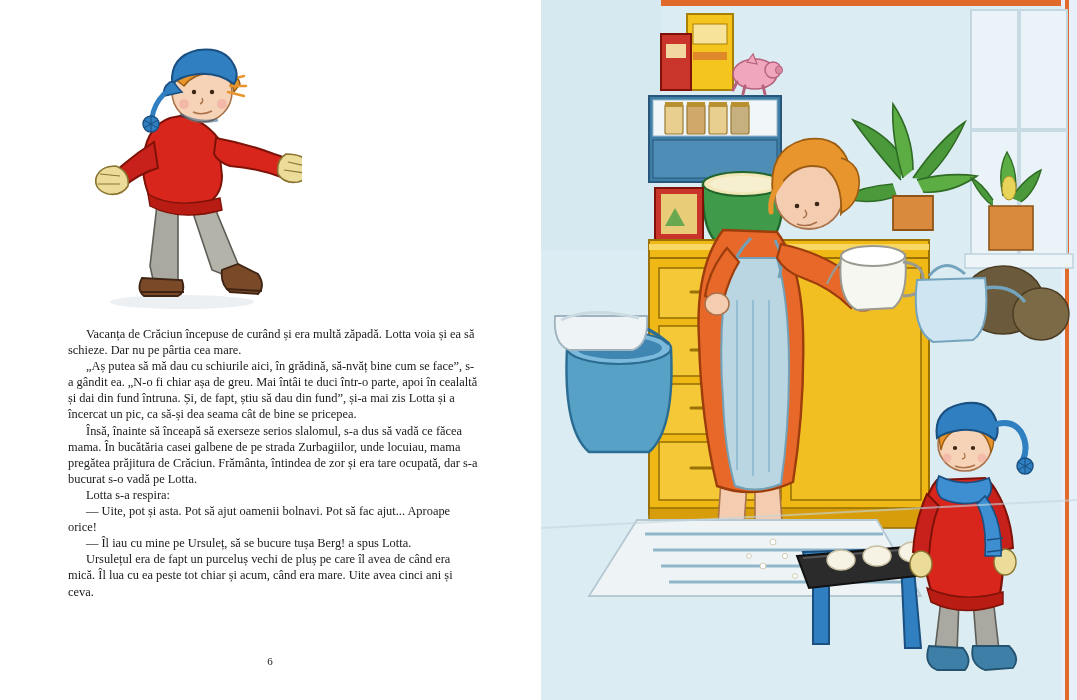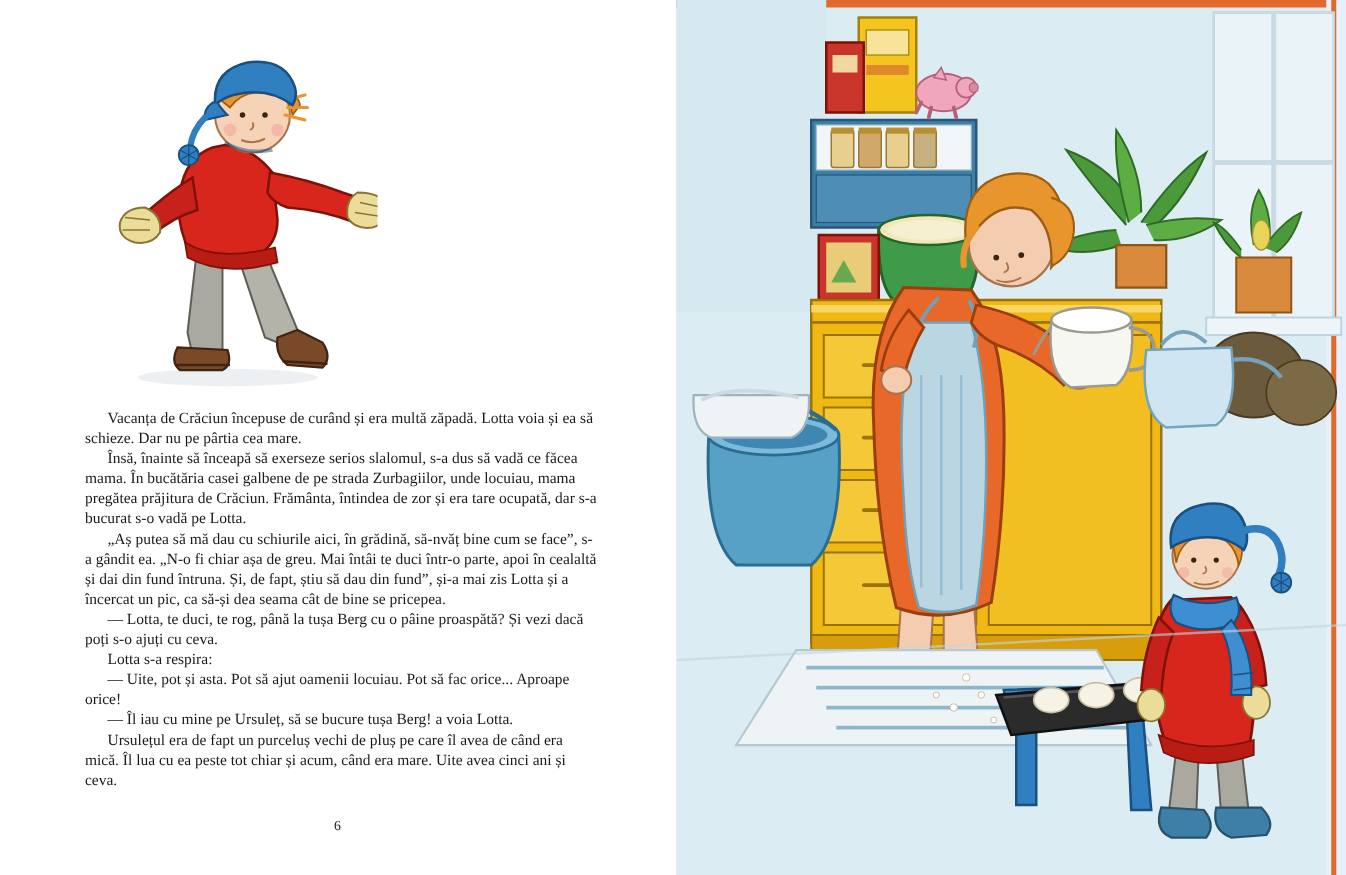--- a/index.html
+++ b/index.html
@@ -124,26 +124,25 @@
         <path d="M102 68 Q92 78 90 92" stroke="#2f7fc1" stroke-width="5" fill="none" stroke-linecap="round"></path>
         <circle cx="89" cy="98" r="8" fill="#2f7fc1" stroke="#1a4f80" stroke-width="1.4"></circle>
         <path d="M82 94 L96 102 M82 102 L96 94 M89 90 L89 106" stroke="#1a4f80" stroke-width="1"></path>
 
         <path d="M118 88 Q134 98 156 94" stroke="#1a4f80" stroke-width="3" fill="none" opacity="0.5"></path>
       </svg>
     </div>
 
     <div class="text-block">
       <p>Vacanța de Crăciun începuse de curând și era multă zăpadă. Lotta voia și ea să schieze. Dar nu pe pârtia cea mare.</p>
+      <p>„Aș putea să mă dau cu schiurile aici, în grădină, să-nvăț bine cum se face”, s-a gândit ea. „N-o fi chiar așa de greu. Mai întâi te duci într-o parte, apoi în cealaltă și dai din fund întruna. Și, de fapt, știu să dau din fund”, și-a mai zis Lotta și a încercat un pic, ca să-și dea seama cât de bine se pricepea.</p>
       <p>Însă, înainte să înceapă să exerseze serios slalomul, s-a dus să vadă ce făcea mama. În bucătăria casei galbene de pe strada Zurbagiilor, unde locuiau, mama pregătea prăjitura de Crăciun. Frământa, întindea de zor și era tare ocupată, dar s-a bucurat s-o vadă pe Lotta.</p>
-      <p>„Aș putea să mă dau cu schiurile aici, în grădină, să-nvăț bine cum se face”, s-a gândit ea. „N-o fi chiar așa de greu. Mai întâi te duci într-o parte, apoi în cealaltă și dai din fund întruna. Și, de fapt, știu să dau din fund”, și-a mai zis Lotta și a încercat un pic, ca să-și dea seama cât de bine se pricepea.</p>
-      <p>— Lotta, te duci, te rog, până la tușa Berg cu o pâine proaspătă? Și vezi dacă poți s-o ajuți cu ceva.</p>
       <p>Lotta s-a respira:</p>
-      <p>— Uite, pot și asta. Pot să ajut oamenii locuiau. Pot să fac orice... Aproape orice!</p>
-      <p>— Îl iau cu mine pe Ursuleț, să se bucure tușa Berg! a voia Lotta.</p>
+      <p>— Uite, pot și asta. Pot să ajut oamenii bolnavi. Pot să fac ajut... Aproape orice!</p>
+      <p>— Îl iau cu mine pe Ursuleț, să se bucure tușa Berg! a spus Lotta.</p>
       <p>Ursulețul era de fapt un purceluș vechi de pluș pe care îl avea de când era mică. Îl lua cu ea peste tot chiar și acum, când era mare. Uite avea cinci ani și ceva.</p>
     </div>
 
     <div class="page-number">6</div>
   </div>
 
   <div class="right-page">
     <svg class="scene" viewBox="0 0 536 700" xmlns="http://www.w3.org/2000/svg">
 
       <rect x="0" y="0" width="536" height="700" fill="#cfe4ef"></rect>

